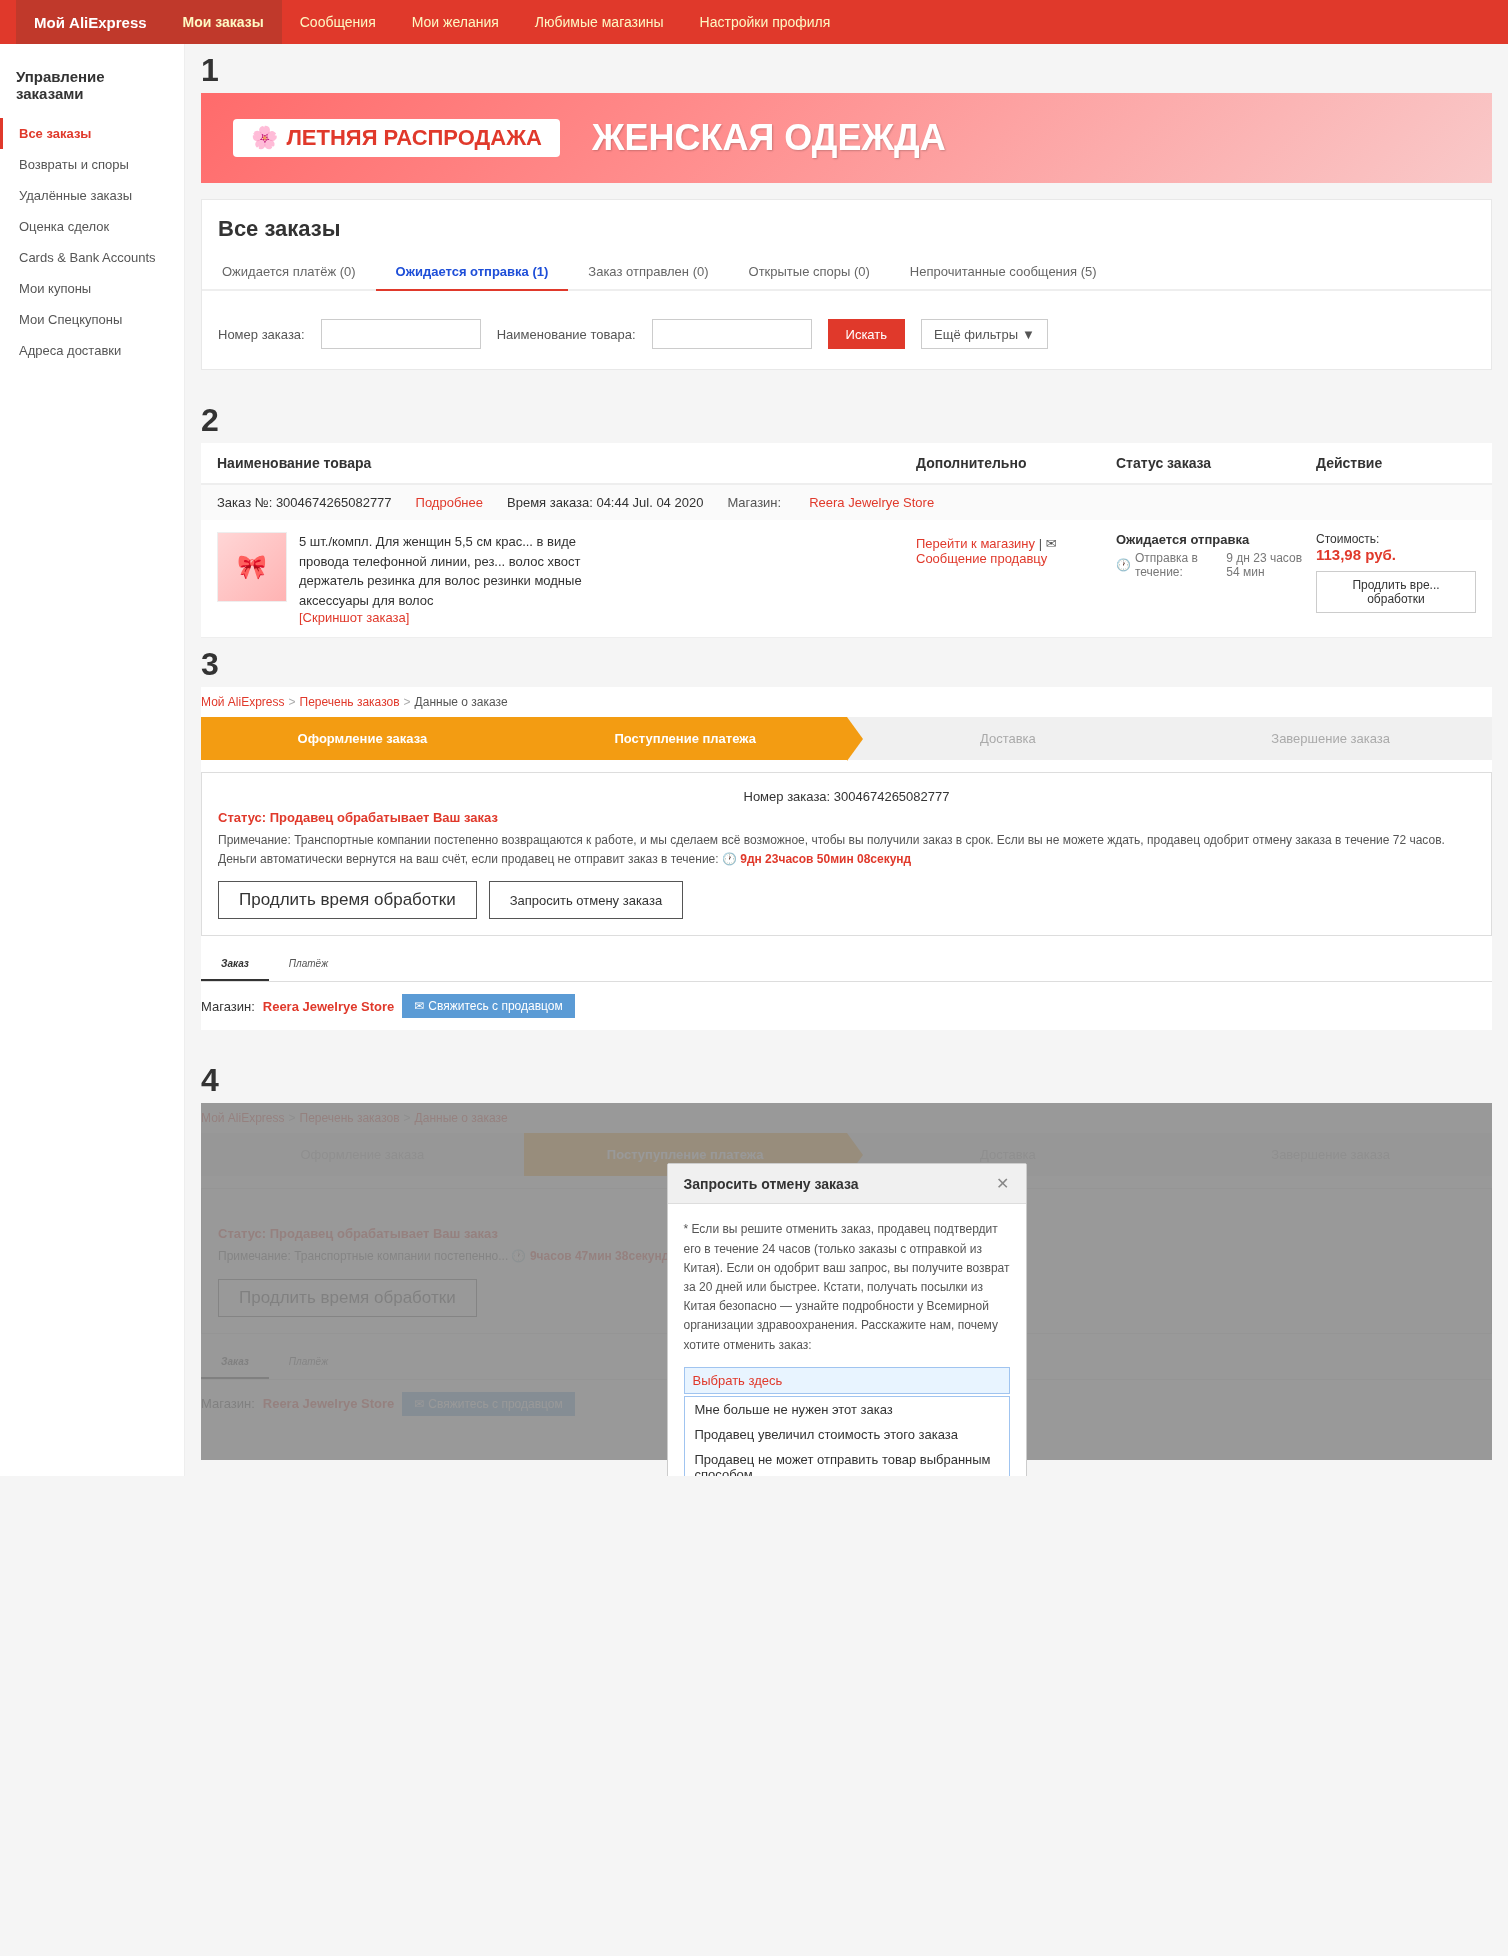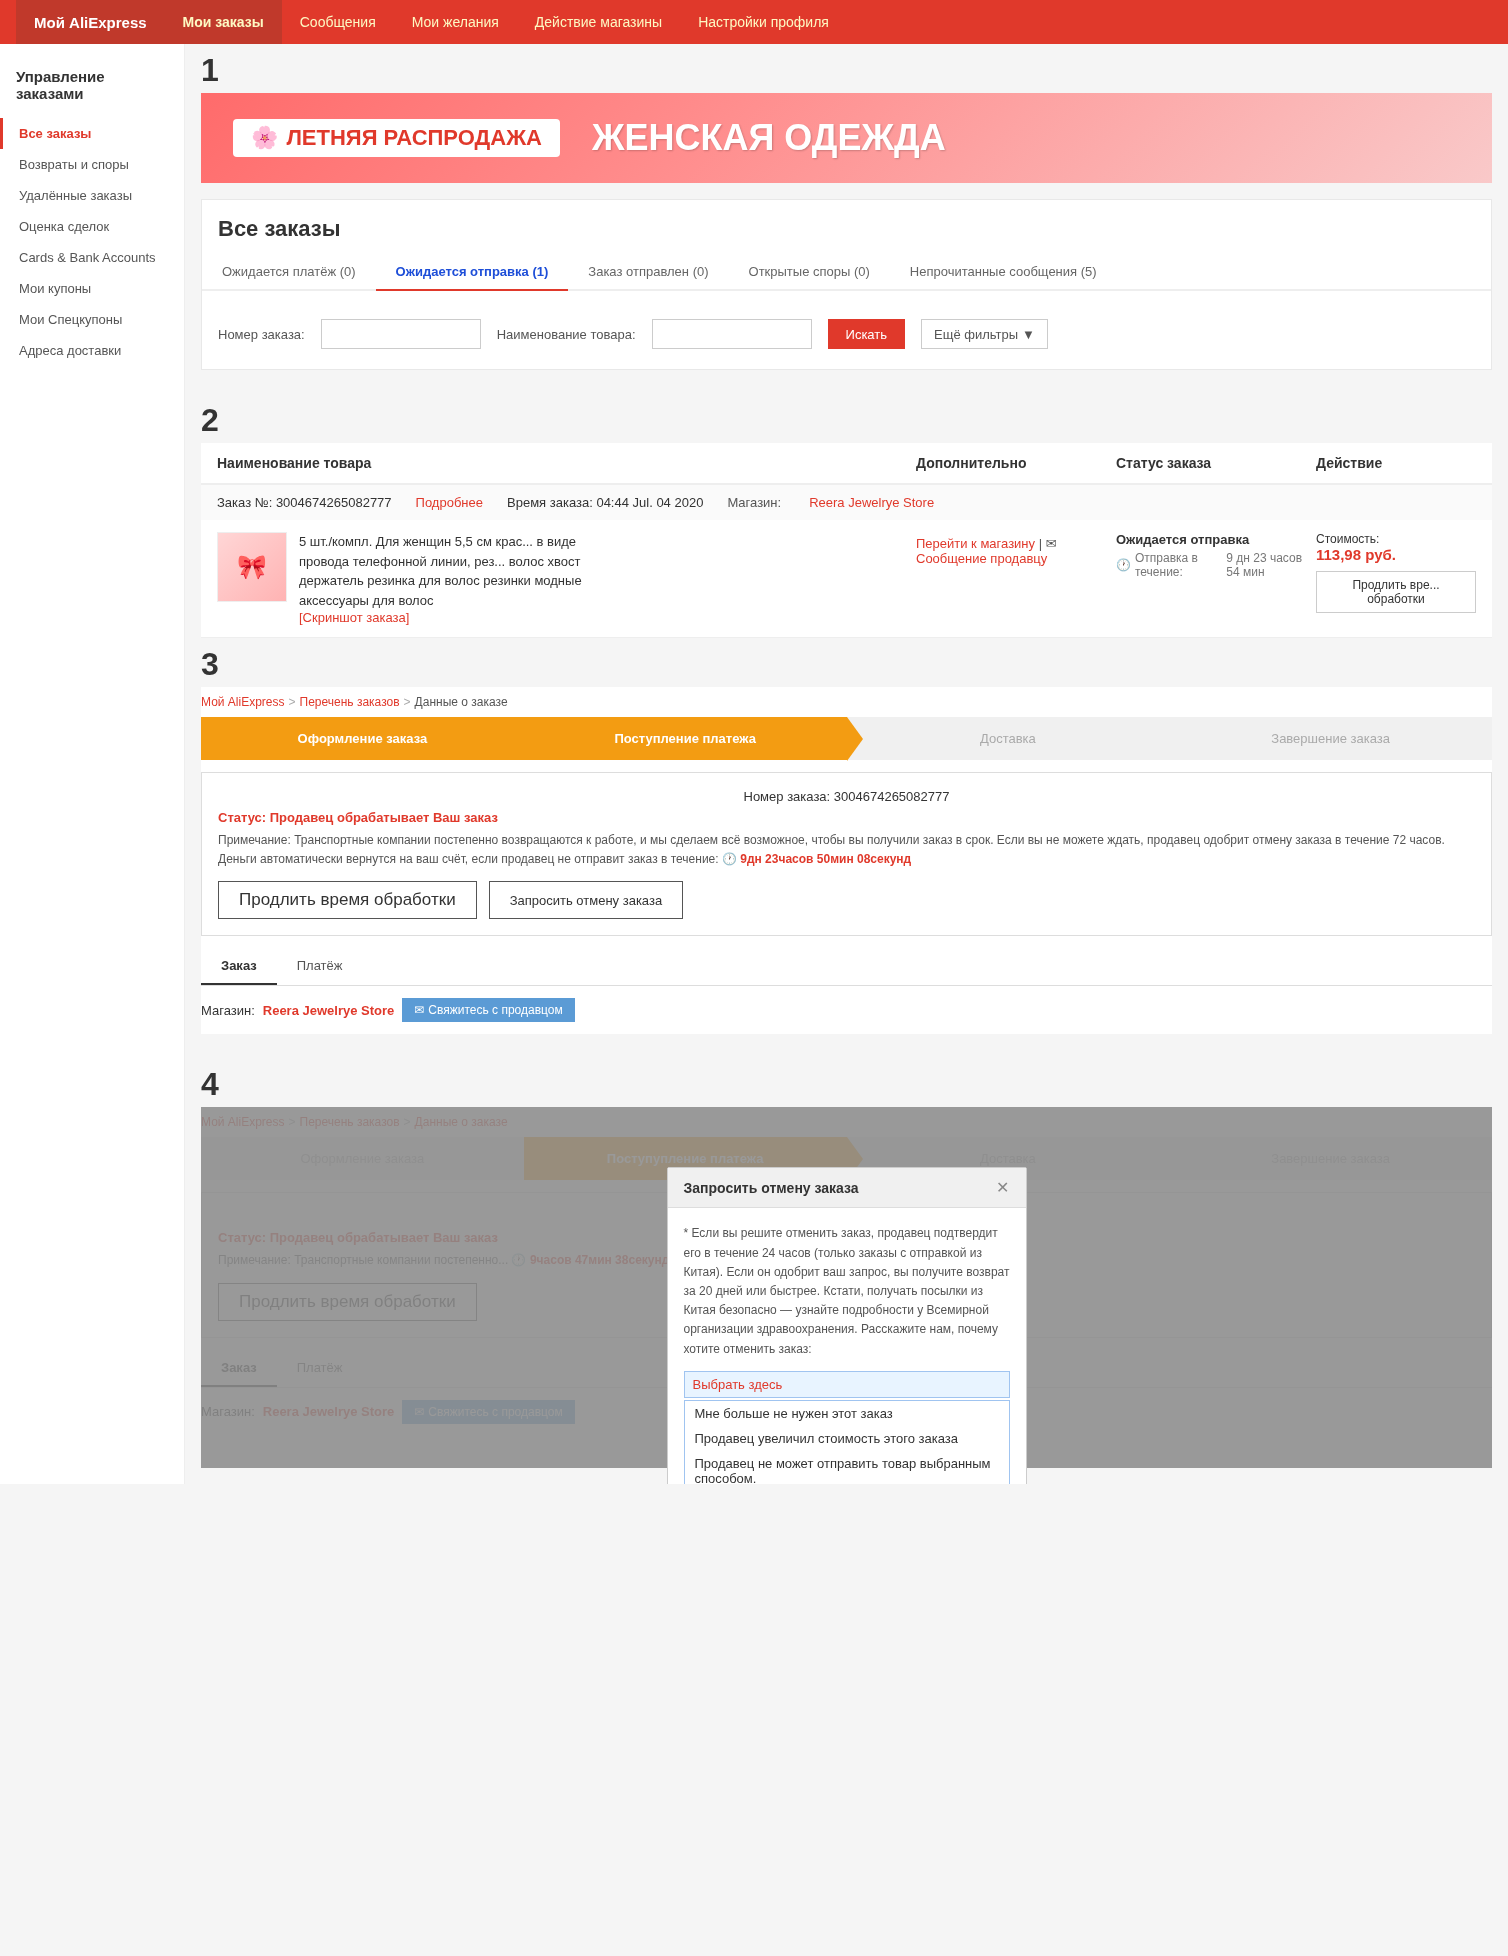--- a/index.html
+++ b/index.html
@@ -403,23 +403,24 @@
       cursor: pointer;
       color: #333;
     }
     .tabs-row {
       display: flex;
       border-bottom: 1px solid #ddd;
       margin-top: 12px;
     }
     .tab-item {
       padding: 10px 20px;
-      font-size: 13px;
-      cursor: pointer;
-      color: #555;
+      font-size: 10px;
+      cursor: pointer;
+      color: #555;
+      font-style: italic;
     }
     .tab-item.active {
       color: #333;
       font-weight: bold;
       border-bottom: 2px solid #333;
     }
     .store-row {
       padding: 12px 0;
       font-size: 13px;
       display: flex;
@@ -529,21 +530,21 @@
     }
   </style>
 </head>
 <body>
 
 <nav class="top-nav">
   <div class="top-nav-logo">Мой AliExpress</div>
   <div class="top-nav-item active">Мои заказы</div>
   <div class="top-nav-item">Сообщения</div>
   <div class="top-nav-item">Мои желания</div>
-  <div class="top-nav-item">Действие магазины</div>
+  <div class="top-nav-item">Любимые магазины</div>
   <div class="top-nav-item">Настройки профиля</div>
 </nav>
 
 <div class="main-layout">
 
   <aside class="sidebar">
     <div class="sidebar-title">Управление заказами</div>
     <div class="sidebar-item active">Все заказы</div>
     <div class="sidebar-item">Возвраты и споры</div>
     <div class="sidebar-item">Удалённые заказы</div>

